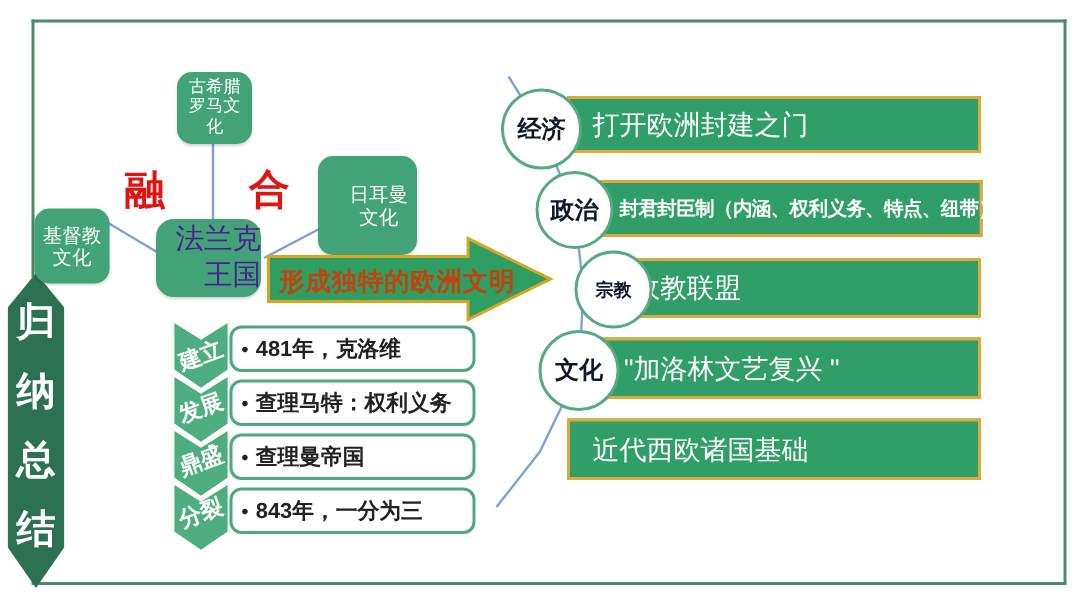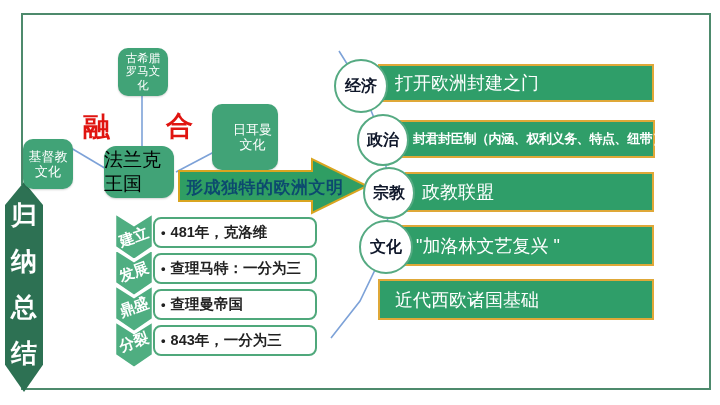--- a/index.html
+++ b/index.html
@@ -21,28 +21,28 @@
     font-size:26px;line-height:27px;font-weight:bold;
   }
   
   .cbox{
     position:absolute;background:#41a377;color:#fff;border-radius:10px;
     display:flex;flex-direction:column;align-items:center;justify-content:center;
     line-height:1.18;z-index:2;box-shadow:0 1px 2px rgba(0,0,0,.18);text-align:center;
   }
   .kingdom{
     position:absolute;left:104px;top:146px;width:70px;height:52px;background:#41a377;
-    border-radius:12px;color:#000000;display:flex;flex-direction:column;align-items:flex-start;
+    border-radius:12px;color:#4c1d95;display:flex;flex-direction:column;align-items:flex-end;
     justify-content:center;font-size:19px;line-height:1.25;z-index:2;
     box-shadow:0 1px 2px rgba(0,0,0,.18);
   }
   .redchar{position:absolute;color:#e01410;font-weight:bold;font-size:27px;z-index:2;}
   
   .bigarrow-label{
-    position:absolute;left:186px;top:176px;color:#0c4a6e;font-weight:bold;
+    position:absolute;left:186px;top:176px;color:#c2410c;font-weight:bold;
     font-size:17px;z-index:3;letter-spacing:0.5px;white-space:nowrap;
   }
   
   .stage-label{
     position:absolute;width:36px;text-align:center;color:#fff;font-weight:bold;
     font-size:15px;transform:rotate(-20deg);z-index:3;white-space:nowrap;
   }
   .tl-box{
     position:absolute;left:153px;width:164px;height:31px;background:#fff;
     border:2px solid #4fa87b;border-radius:8px;box-sizing:border-box;
@@ -126,35 +126,35 @@
   <div class="stage-label" style="left:116px;top:263px;">发展</div>
   <div class="stage-label" style="left:116px;top:298px;">鼎盛</div>
   <div class="stage-label" style="left:116px;top:333px;">分裂</div>
 
   <div class="tl-box" style="top:217px;">
     <span class="bullet">•</span>
     <span>481年，克洛维</span>
   </div>
   <div class="tl-box" style="top:253px;">
     <span class="bullet">•</span>
-    <span>查理马特：一分为三</span>
+    <span>查理马特：权利义务</span>
   </div>
   <div class="tl-box" style="top:289px;">
     <span class="bullet">•</span>
     <span>查理曼帝国</span>
   </div>
   <div class="tl-box" style="top:325px;">
     <span class="bullet">•</span>
     <span>843年，一分为三</span>
   </div>
 
   <div class="bar" style="left:378px;top:64px;width:276px;height:38px;">打开欧洲封建之门</div>
   <div class="bar tight" style="left:399px;top:120px;width:256px;height:38px;">封君封臣制（内涵、权利义务、特点、纽带）</div>
   <div class="bar" style="left:405px;top:172px;width:249px;height:40px;text-align:center;">政教联盟</div>
   <div class="bar" style="left:399px;top:225px;width:255px;height:41px;">"加洛林文艺复兴 "</div>
   <div class="bar" style="left:378px;top:279px;width:276px;height:41px;">近代西欧诸国基础</div>
 
   <div class="circle" style="left:334px;top:59px;width:54px;height:54px;font-size:16px;">经济</div>
   <div class="circle" style="left:357px;top:114px;width:52px;height:52px;font-size:16px;">政治</div>
-  <div class="circle" style="left:363px;top:167px;width:52px;height:52px;font-size:16px;">宗教</div>
+  <div class="circle" style="left:383px;top:167px;width:52px;height:52px;font-size:12px;">宗教</div>
   <div class="circle" style="left:359px;top:220px;width:54px;height:54px;font-size:16px;">文化</div>
 
 </div>
 
 </body></html>

